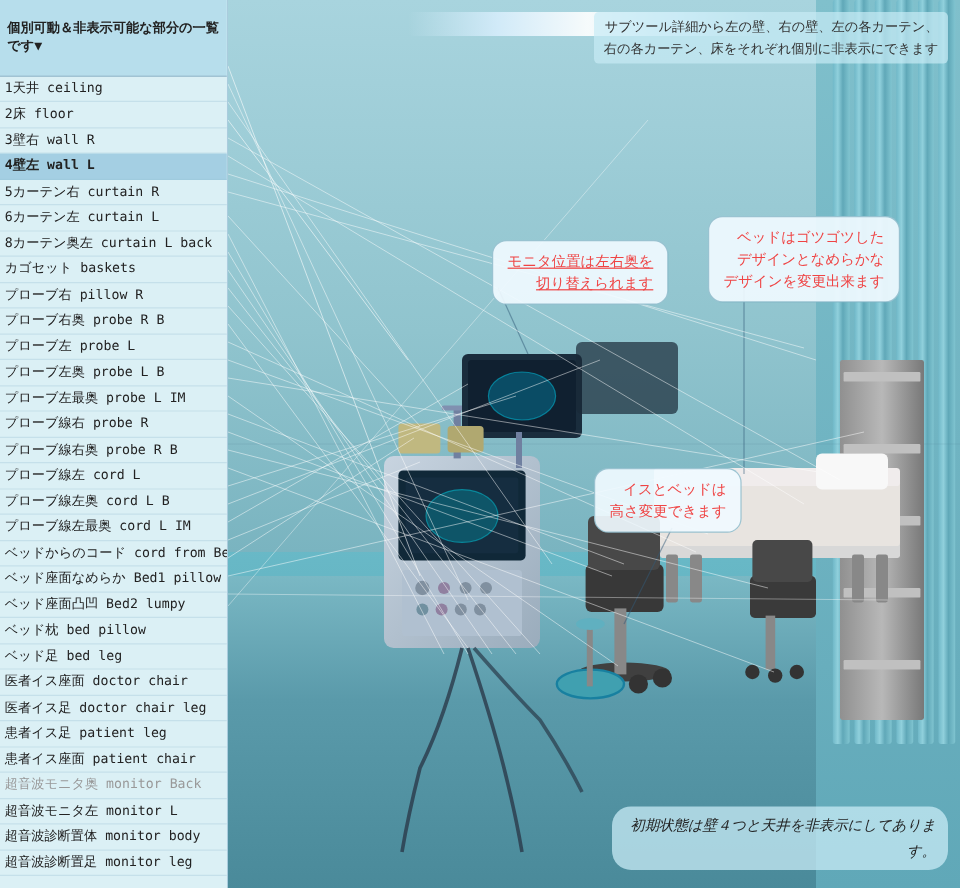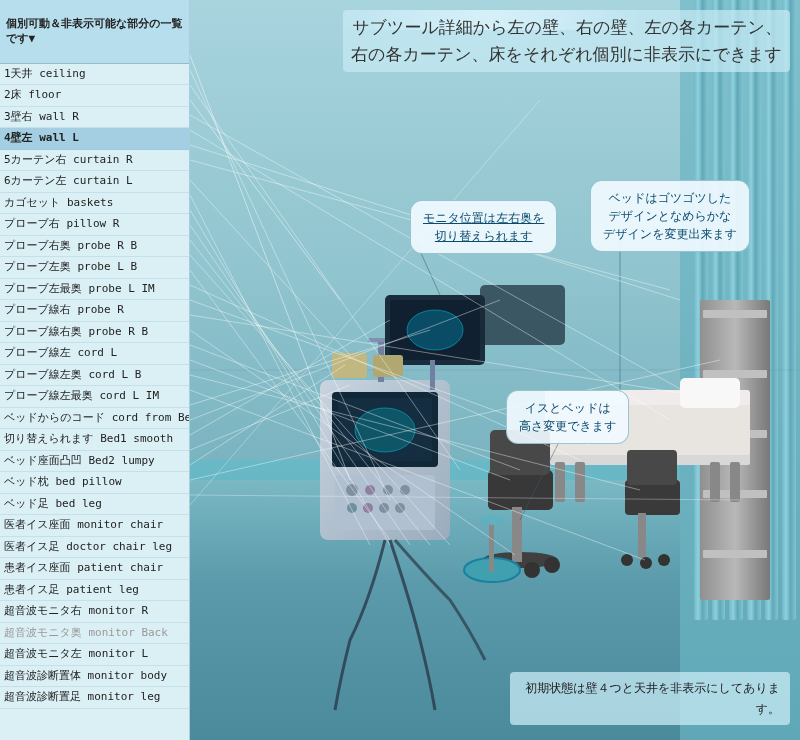--- a/index.html
+++ b/index.html
@@ -128,69 +128,70 @@
     }
 
     
     .speech-bubble {
       position: absolute;
       background: rgba(240, 250, 255, 0.92);
       border: 1px solid rgba(100, 160, 180, 0.6);
       border-radius: 12px;
       padding: 8px 12px;
       font-size: 12px;
-      color: #0c4a6e;
+      color: #ef4444;
       line-height: 1.5;
       max-width: 160px;
-      text-align: center;
+      text-align: right;
     }
 
     .bubble-1 {
       top: 200px;
       left: 220px;
       text-decoration: underline;
     }
 
     .bubble-2 {
       top: 180px;
       left: 400px;
     }
 
     .bubble-3 {
       top: 390px;
-      left: 316px;
+      left: 305px;
     }
 
     
     .top-right-info {
       position: absolute;
       top: 10px;
       right: 10px;
-      font-size: 17px;
+      font-size: 11px;
       color: #333;
       text-align: right;
       line-height: 1.6;
       background: rgba(200,235,245,0.7);
       padding: 4px 8px;
       border-radius: 4px;
     }
 
     
     .bottom-right-info {
       position: absolute;
       bottom: 15px;
       right: 10px;
       font-size: 12px;
       color: #222;
       text-align: right;
       line-height: 1.7;
       background: rgba(200,235,245,0.75);
       padding: 6px 10px;
-      border-radius: 4px;
+      border-radius: 16px;
       max-width: 280px;
+      font-style: italic;
     }
 
     
     .connector-lines {
       position: absolute;
       top: 0;
       left: 0;
       width: 100%;
       height: 100%;
       pointer-events: none;
@@ -217,40 +218,41 @@
     <div class="panel-title">
       <span>個別可動＆非表示可能な部分の一覧です▼</span>
     </div>
     <div id="items-list">
         <div class="list-item">1天井 ceiling</div>
         <div class="list-item">2床 floor</div>
         <div class="list-item">3壁右 wall R</div>
         <div class="list-item active">4壁左 wall L</div>
         <div class="list-item">5カーテン右 curtain R</div>
         <div class="list-item">6カーテン左 curtain L</div>
+        <div class="list-item">8カーテン奥左 curtain L back</div>
         <div class="list-item">カゴセット baskets</div>
         <div class="list-item">プローブ右 pillow R</div>
         <div class="list-item">プローブ右奥 probe R B</div>
+        <div class="list-item">プローブ左 probe L</div>
         <div class="list-item">プローブ左奥 probe L B</div>
         <div class="list-item">プローブ左最奥 probe L IM</div>
         <div class="list-item">プローブ線右 probe R</div>
         <div class="list-item">プローブ線右奥 probe R B</div>
         <div class="list-item">プローブ線左 cord L</div>
         <div class="list-item">プローブ線左奥 cord L B</div>
         <div class="list-item">プローブ線左最奥 cord L IM</div>
         <div class="list-item">ベッドからのコード cord from Bed</div>
-        <div class="list-item">切り替えられます Bed1 smooth</div>
+        <div class="list-item">ベッド座面なめらか Bed1 pillow</div>
         <div class="list-item">ベッド座面凸凹 Bed2 lumpy</div>
         <div class="list-item">ベッド枕 bed pillow</div>
         <div class="list-item">ベッド足 bed leg</div>
-        <div class="list-item">医者イス座面 monitor chair</div>
+        <div class="list-item">医者イス座面 doctor chair</div>
         <div class="list-item">医者イス足 doctor chair leg</div>
+        <div class="list-item">患者イス足 patient leg</div>
         <div class="list-item">患者イス座面 patient chair</div>
-        <div class="list-item">患者イス足 patient leg</div>
-        <div class="list-item">超音波モニタ右 monitor R</div>
         <div class="list-item grayed">超音波モニタ奥 monitor Back</div>
         <div class="list-item">超音波モニタ左 monitor L</div>
         <div class="list-item">超音波診断置体 monitor body</div>
         <div class="list-item">超音波診断置足 monitor leg</div>
       </div>
   </div>
 
   <div class="scene-area">
 
     <div class="scene-back-wall"></div>

